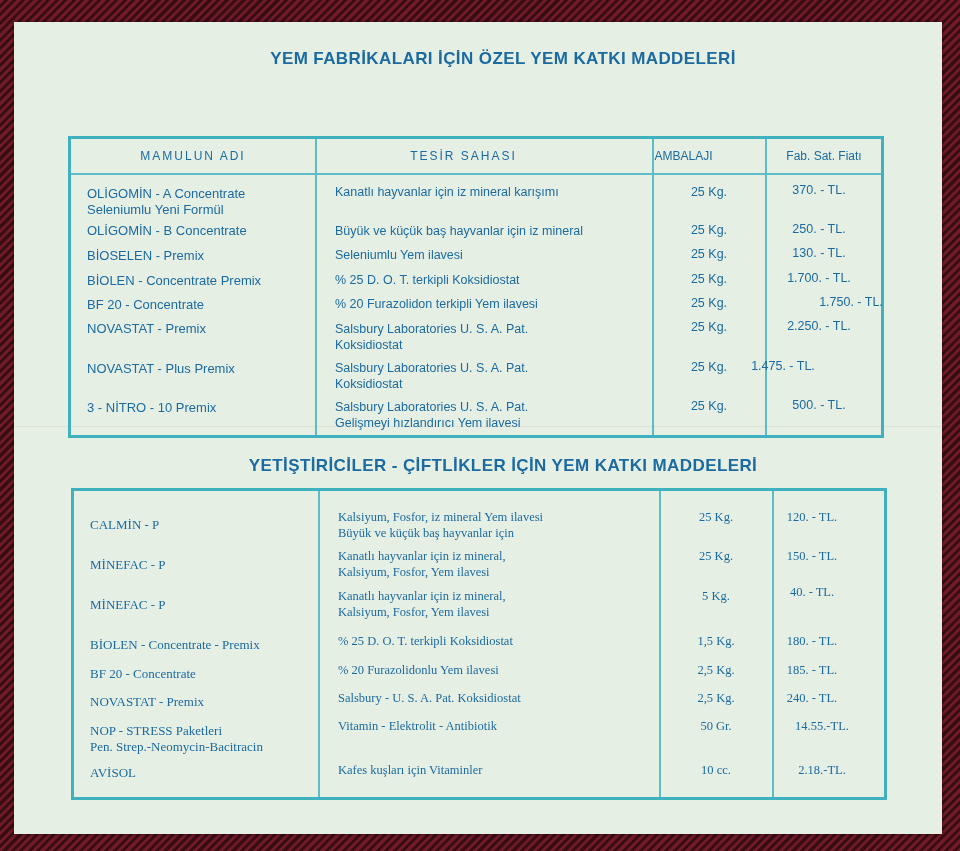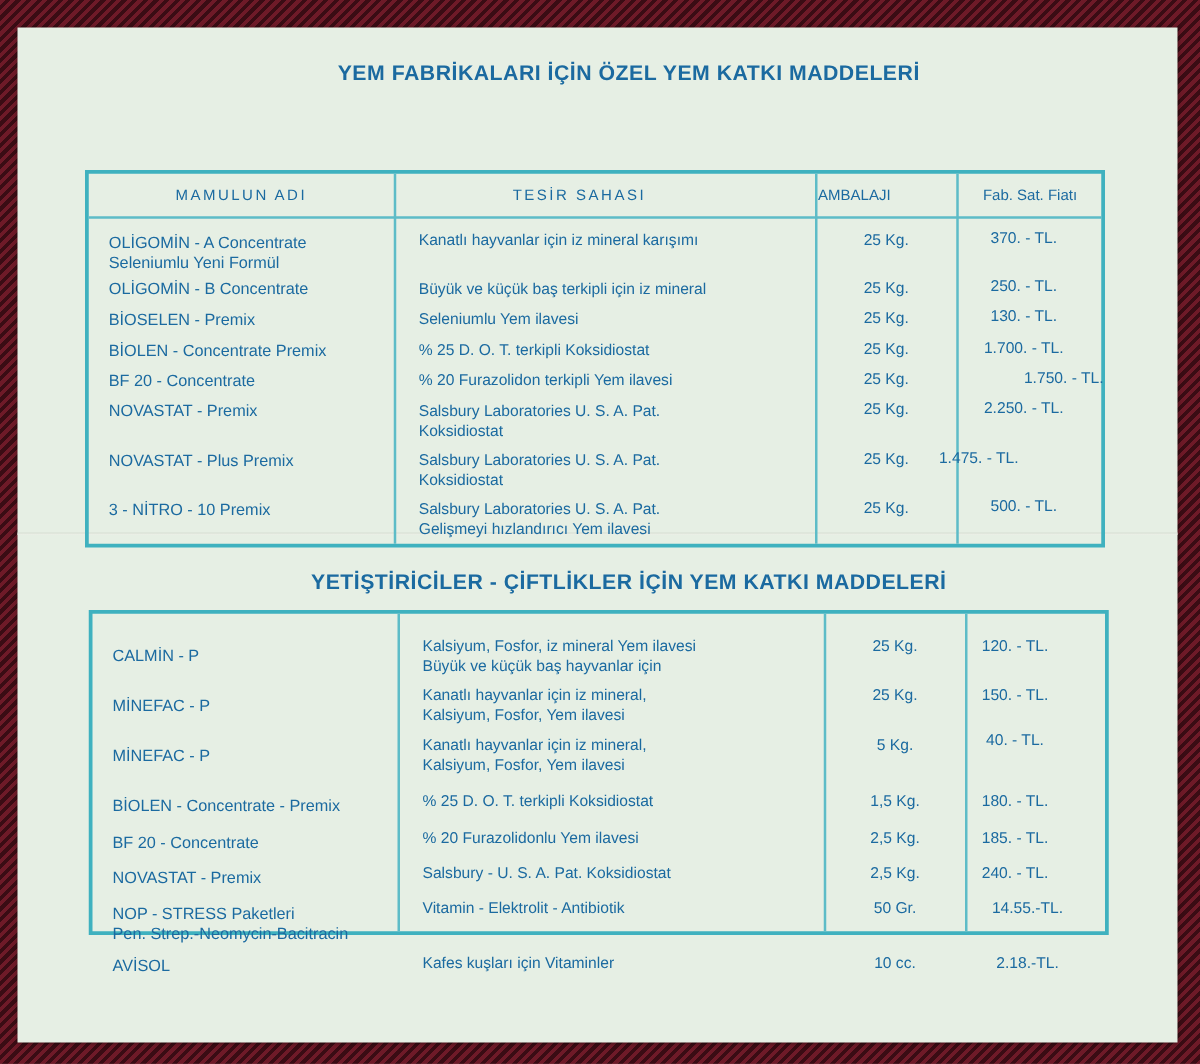--- a/index.html
+++ b/index.html
@@ -21,21 +21,21 @@
   .title {
     position: absolute; left: 0; width: 100%; text-align: center;
     color: #1b6aa0; font-weight: bold; font-size: 17px; letter-spacing: 0.4px; padding-left: 25px;
   }
   .t1 { top: 27px; }
   .t2 { top: 434px; }
   .tbl {
     position: absolute; border: 3px solid #3fb1bf; box-sizing: border-box;
   }
   .tbl1 { left: 54px; top: 66px; width: 816px; height: 302px; margin-top: 48px; }
-  .tbl2 { left: 57px; top: 466px; width: 816px; height: 260px; }
+  .tbl2 { left: 57px; top: 466px; width: 816px; height: 312px; font-family: Liberation Serif, serif; }
   .vline { position: absolute; top: 0; bottom: 0; width: 2px; background: #5dbcc7; }
   .hline { position: absolute; left: 0; right: 0; height: 2px; background: #5dbcc7; }
   .hdr {
     position: absolute; top: 0; height: 34px; line-height: 34px; text-align: center;
     color: #1b6aa0; font-size: 12px;
   }
   .cell {
     position: absolute; color: #1b6aa0; font-size: 12.5px; line-height: 16px; white-space: pre;
   }
   .name { font-size: 13px; }
@@ -62,21 +62,21 @@
 
     <div>
       <div class="cell name" style="left:16px;top:47px">OLİGOMİN - A Concentrate
 Seleniumlu Yeni Formül</div>
       <div class="cell" style="left:264px;top:45px">Kanatlı hayvanlar için iz mineral karışımı</div>
       <div class="cell num" style="left:583px;top:45px">25 Kg.</div>
       <div class="cell price" style="left:700px;top:43px">370. - TL.</div>
     </div>
     <div>
       <div class="cell name" style="left:16px;top:84px">OLİGOMİN - B Concentrate</div>
-      <div class="cell" style="left:264px;top:84px">Büyük ve küçük baş terkipli için iz mineral</div>
+      <div class="cell" style="left:264px;top:84px">Büyük ve küçük baş hayvanlar için iz mineral</div>
       <div class="cell num" style="left:583px;top:83px">25 Kg.</div>
       <div class="cell price" style="left:700px;top:82px">250. - TL.</div>
     </div>
     <div>
       <div class="cell name" style="left:16px;top:109px">BİOSELEN - Premix</div>
       <div class="cell" style="left:264px;top:108px">Seleniumlu Yem ilavesi</div>
       <div class="cell num" style="left:583px;top:107px">25 Kg.</div>
       <div class="cell price" style="left:700px;top:106px">130. - TL.</div>
     </div>
     <div>

